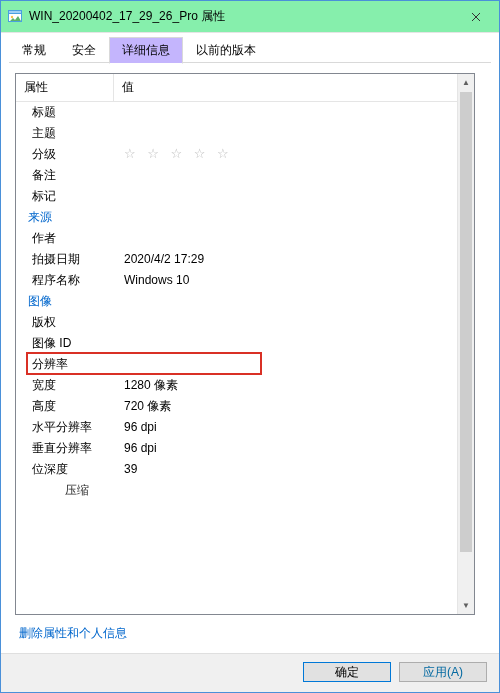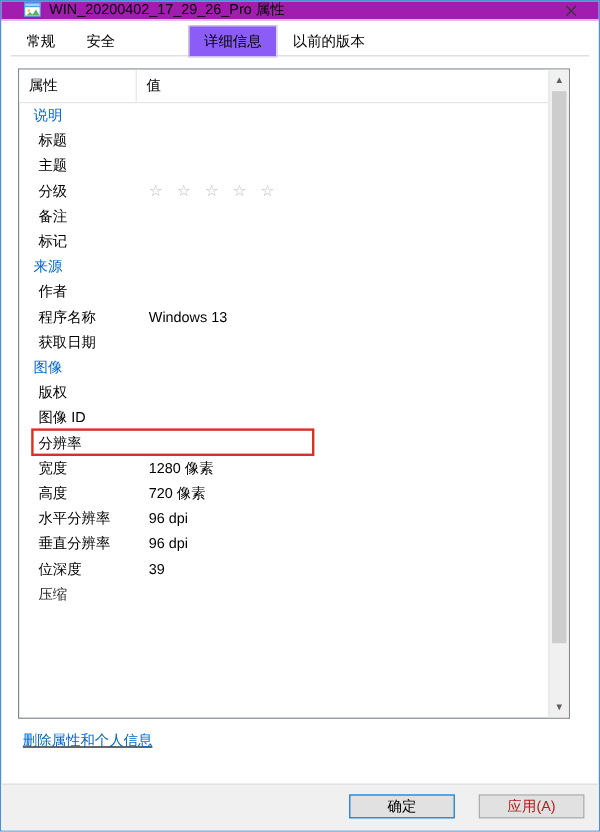--- a/index.html
+++ b/index.html
@@ -6,25 +6,25 @@
   body {
     font-family: "Microsoft YaHei", "Segoe UI", Tahoma, sans-serif;
     font-size: 12px;
     background: #fff;
     width: 500px;
     height: 693px;
     overflow: hidden;
     border: 1px solid #4a90d9;
   }
   .titlebar {
-    height: 16px;
+    height: 32px;
     display: flex;
     align-items: center;
-    padding: 0 0 0 18px;
-    background: #a21caf;
+    padding: 0 0 0 6px;
+    background: #86efac;
     border-bottom: 1px solid #e5e5e5;
   }
   .titlebar .icon {
     width: 16px; height: 16px;
     margin-right: 6px;
     display: inline-flex;
     align-items: center; justify-content: center;
   }
   .titlebar .title {
     flex: 1;
@@ -51,24 +51,23 @@
     font-size: 12px;
     color: #000;
     cursor: pointer;
     border: 1px solid transparent;
     border-bottom: none;
     position: relative;
   }
   .tab.active {
     border: 1px solid #d9d9d9;
     border-bottom: 1px solid #fff;
-    background: #8b5cf6;
+    background: #c4b5fd;
     z-index: 2;
     margin-bottom: -1px;
-    margin-left: 48px;
   }
   .tab-rule {
     position: absolute;
     left: 8px; right: 8px; bottom: 0;
     height: 1px;
     background: #d9d9d9;
     z-index: 1;
   }
 
   .content {
@@ -153,25 +152,24 @@
     content: "";
     position: absolute;
     left: 10px;
     right: 195px;
     top: -1px;
     bottom: -1px;
     border: 2px solid #d93025;
     pointer-events: none;
   }
   .stars { color: #bdbdbd; letter-spacing: 4px; font-size: 13px; }
-  .row.partial { opacity: 0.85; }
+  .row.partial { opacity: 0.85; text-align: center; }
 
   .linkrow {
     padding: 10px 4px 8px 4px;
-    text-decoration: underline;
   }
   .linkrow a {
     color: #0066cc;
     text-decoration: none;
     font-size: 12px;
     cursor: pointer;
   }
 
   .buttonbar {
     display: flex;
@@ -189,21 +187,21 @@
     border: 1px solid #adadad;
     background: #e1e1e1;
     font-size: 12px;
     font-family: inherit;
     cursor: pointer;
     display: inline-flex;
     align-items: center; justify-content: center;
     color: #000;
   }
   .btn.default { border-color: #0078d7; }
-  .btn.disabled { color: #b91c1c; cursor: default; margin-left: 12px; }
+  .btn.disabled { color: #0369a1; cursor: default; }
 </style>
 </head>
 <body>
 
 <div class="titlebar">
   <span class="icon">
     <svg width="16" height="16" viewBox="0 0 16 16">
       <rect x="1.5" y="1.5" width="13" height="11" fill="#fff" stroke="#4aa0e0"></rect>
       <rect x="1.5" y="1.5" width="13" height="3" fill="#9ecff5" stroke="#4aa0e0"></rect>
       <circle cx="5" cy="8" r="1.2" fill="#f6c34a"></circle>
@@ -234,23 +232,20 @@
     </div>
 
     <div class="scrollbar">
       <div class="arrow up">▲</div>
       <div class="thumb"></div>
       <div class="arrow down">▼</div>
     </div>
 
     <div class="rows">
 
-      <div class="row group">
-        <div class="cell-name">说明</div>
-      </div>
       <div class="row">
         <div class="cell-name">标题</div>
         <div class="cell-value"></div>
       </div>
       <div class="row">
         <div class="cell-name">主题</div>
         <div class="cell-value"></div>
       </div>
       <div class="row">
         <div class="cell-name">分级</div>
@@ -266,26 +261,26 @@
       </div>
 
       <div class="row group">
         <div class="cell-name">来源</div>
       </div>
       <div class="row">
         <div class="cell-name">作者</div>
         <div class="cell-value"></div>
       </div>
       <div class="row">
+        <div class="cell-name">拍摄日期</div>
+        <div class="cell-value">2020/4/2 17:29</div>
+      </div>
+      <div class="row">
         <div class="cell-name">程序名称</div>
-        <div class="cell-value">Windows 13</div>
-      </div>
-      <div class="row">
-        <div class="cell-name">获取日期</div>
-        <div class="cell-value"></div>
+        <div class="cell-value">Windows 10</div>
       </div>
       <div class="row group">
         <div class="cell-name">图像</div>
       </div>
 
       <div class="row">
         <div class="cell-name">版权</div>
         <div class="cell-value"></div>
       </div>
       <div class="row">

